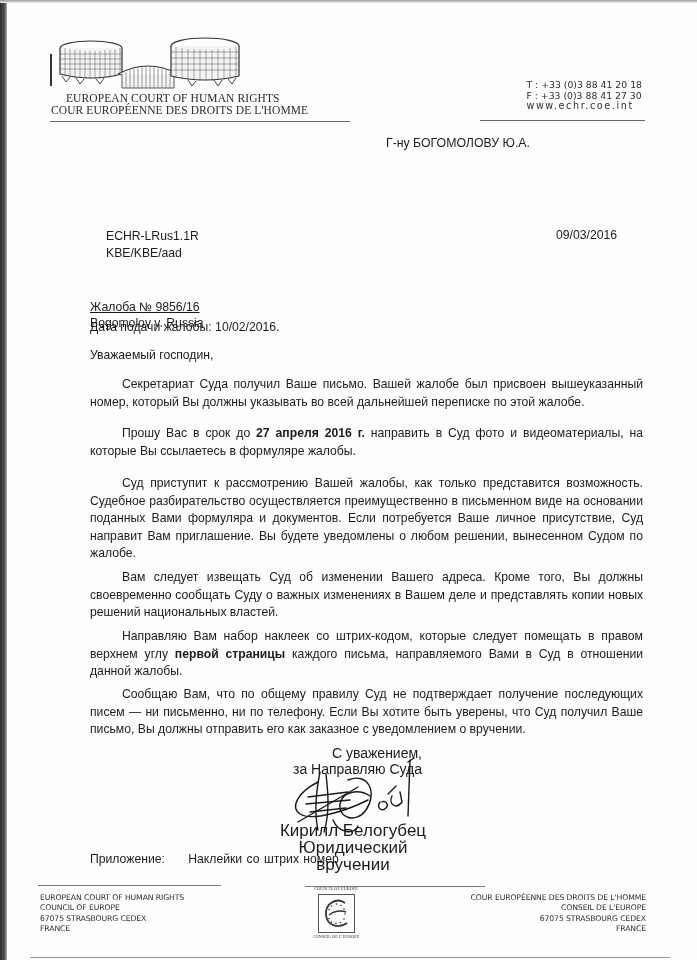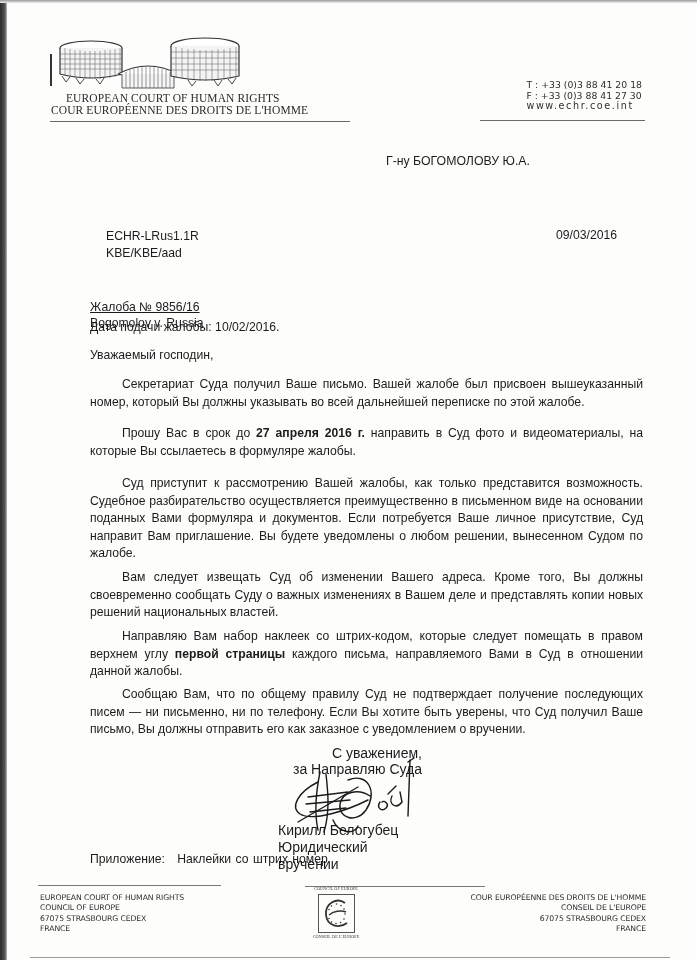--- a/index.html
+++ b/index.html
@@ -25,21 +25,21 @@
   .court-fr { top: 104px; left: 51px; }
   .header-rule { position: absolute; left: 50px; top: 121px; width: 300px; height: 1px; background: #6a6a6a; }
   .header-rule-right { position: absolute; left: 480px; top: 120px; width: 165px; height: 1px; background: #6a6a6a; }
   .contact {
     position: absolute; right: 55px; top: 80px; 
     font-family: "DejaVu Sans", sans-serif; font-size: 9.3px; line-height: 10.5px; color: #2e2e2e;
   }
   .contact .web { letter-spacing: 1.6px; font-size: 9.6px; }
 
   
-  .addressee { position: absolute; left: 386px; top: 154px; font-size: 12.3px; }
+  .addressee { position: absolute; left: 386px; top: 136px; font-size: 12.3px; }
   .ref { position: absolute; left: 90px; top: 228px; font-size: 12.2px; line-height: 17px; margin-left: 16px; }
   .date { position: absolute; left: 556px; top: 228px; font-size: 12.2px; }
   .case { position: absolute; left: 90px; top: 299px; font-size: 12.2px; line-height: 16px; font-weight: normal; }
   .case .num { text-decoration: underline; }
   .filed { position: absolute; left: 90px; top: 320px; font-size: 12.2px; }
   .greet { position: absolute; left: 90px; top: 348px; font-size: 12.2px; }
   .para {
     position: absolute; left: 90px; width: 553px; font-size: 12.2px; line-height: 17.6px;
     text-align: justify; text-indent: 32px;
   }
@@ -48,24 +48,24 @@
   .p2 { top: 425px; }
   .p3 { top: 475px; }
   .p4 { top: 569px; }
   .p5 { top: 628px; }
   .p6 { top: 686px; }
 
   .closing {
     position: absolute; left: 292px; top: 745px; width: 130px; text-align: right;
     font-size: 14px; line-height: 16px;
   }
-  .signer { position: absolute; left: 278px; top: 822px; width: 150px; text-align: left; font-size: 14px; line-height: 17px; }
+  .signer { position: absolute; left: 278px; top: 822px; width: 150px; text-align: center; font-size: 17px; line-height: 17px; }
   .signature { position: absolute; left: 278px; top: 752px; width: 150px; height: 95px; }
   .enclosure { position: absolute; left: 90px; top: 852px; font-size: 12.2px; word-spacing: 1px; }
-  .enclosure .lbl { margin-right: 8px; }
+  .enclosure .lbl { margin-right: 19px; }
 
   
   .footer-rule-l { position: absolute; left: 38px; top: 885px; width: 183px; height: 1px; background: #777; }
   .footer-rule-r { position: absolute; left: 305px; top: 886px; width: 180px; height: 1px; background: #777; }
   .footer-bottom-rule { position: absolute; left: 30px; top: 957px; width: 640px; height: 1px; background: #999; }
   .footer-text {
     position: absolute; font-family: "DejaVu Sans", sans-serif; font-size: 7.7px; line-height: 10.3px;
     color: #2e2e2e; letter-spacing: -0.1px; text-transform: uppercase;
   }
   .footer-left { left: 40px; top: 893px; }

